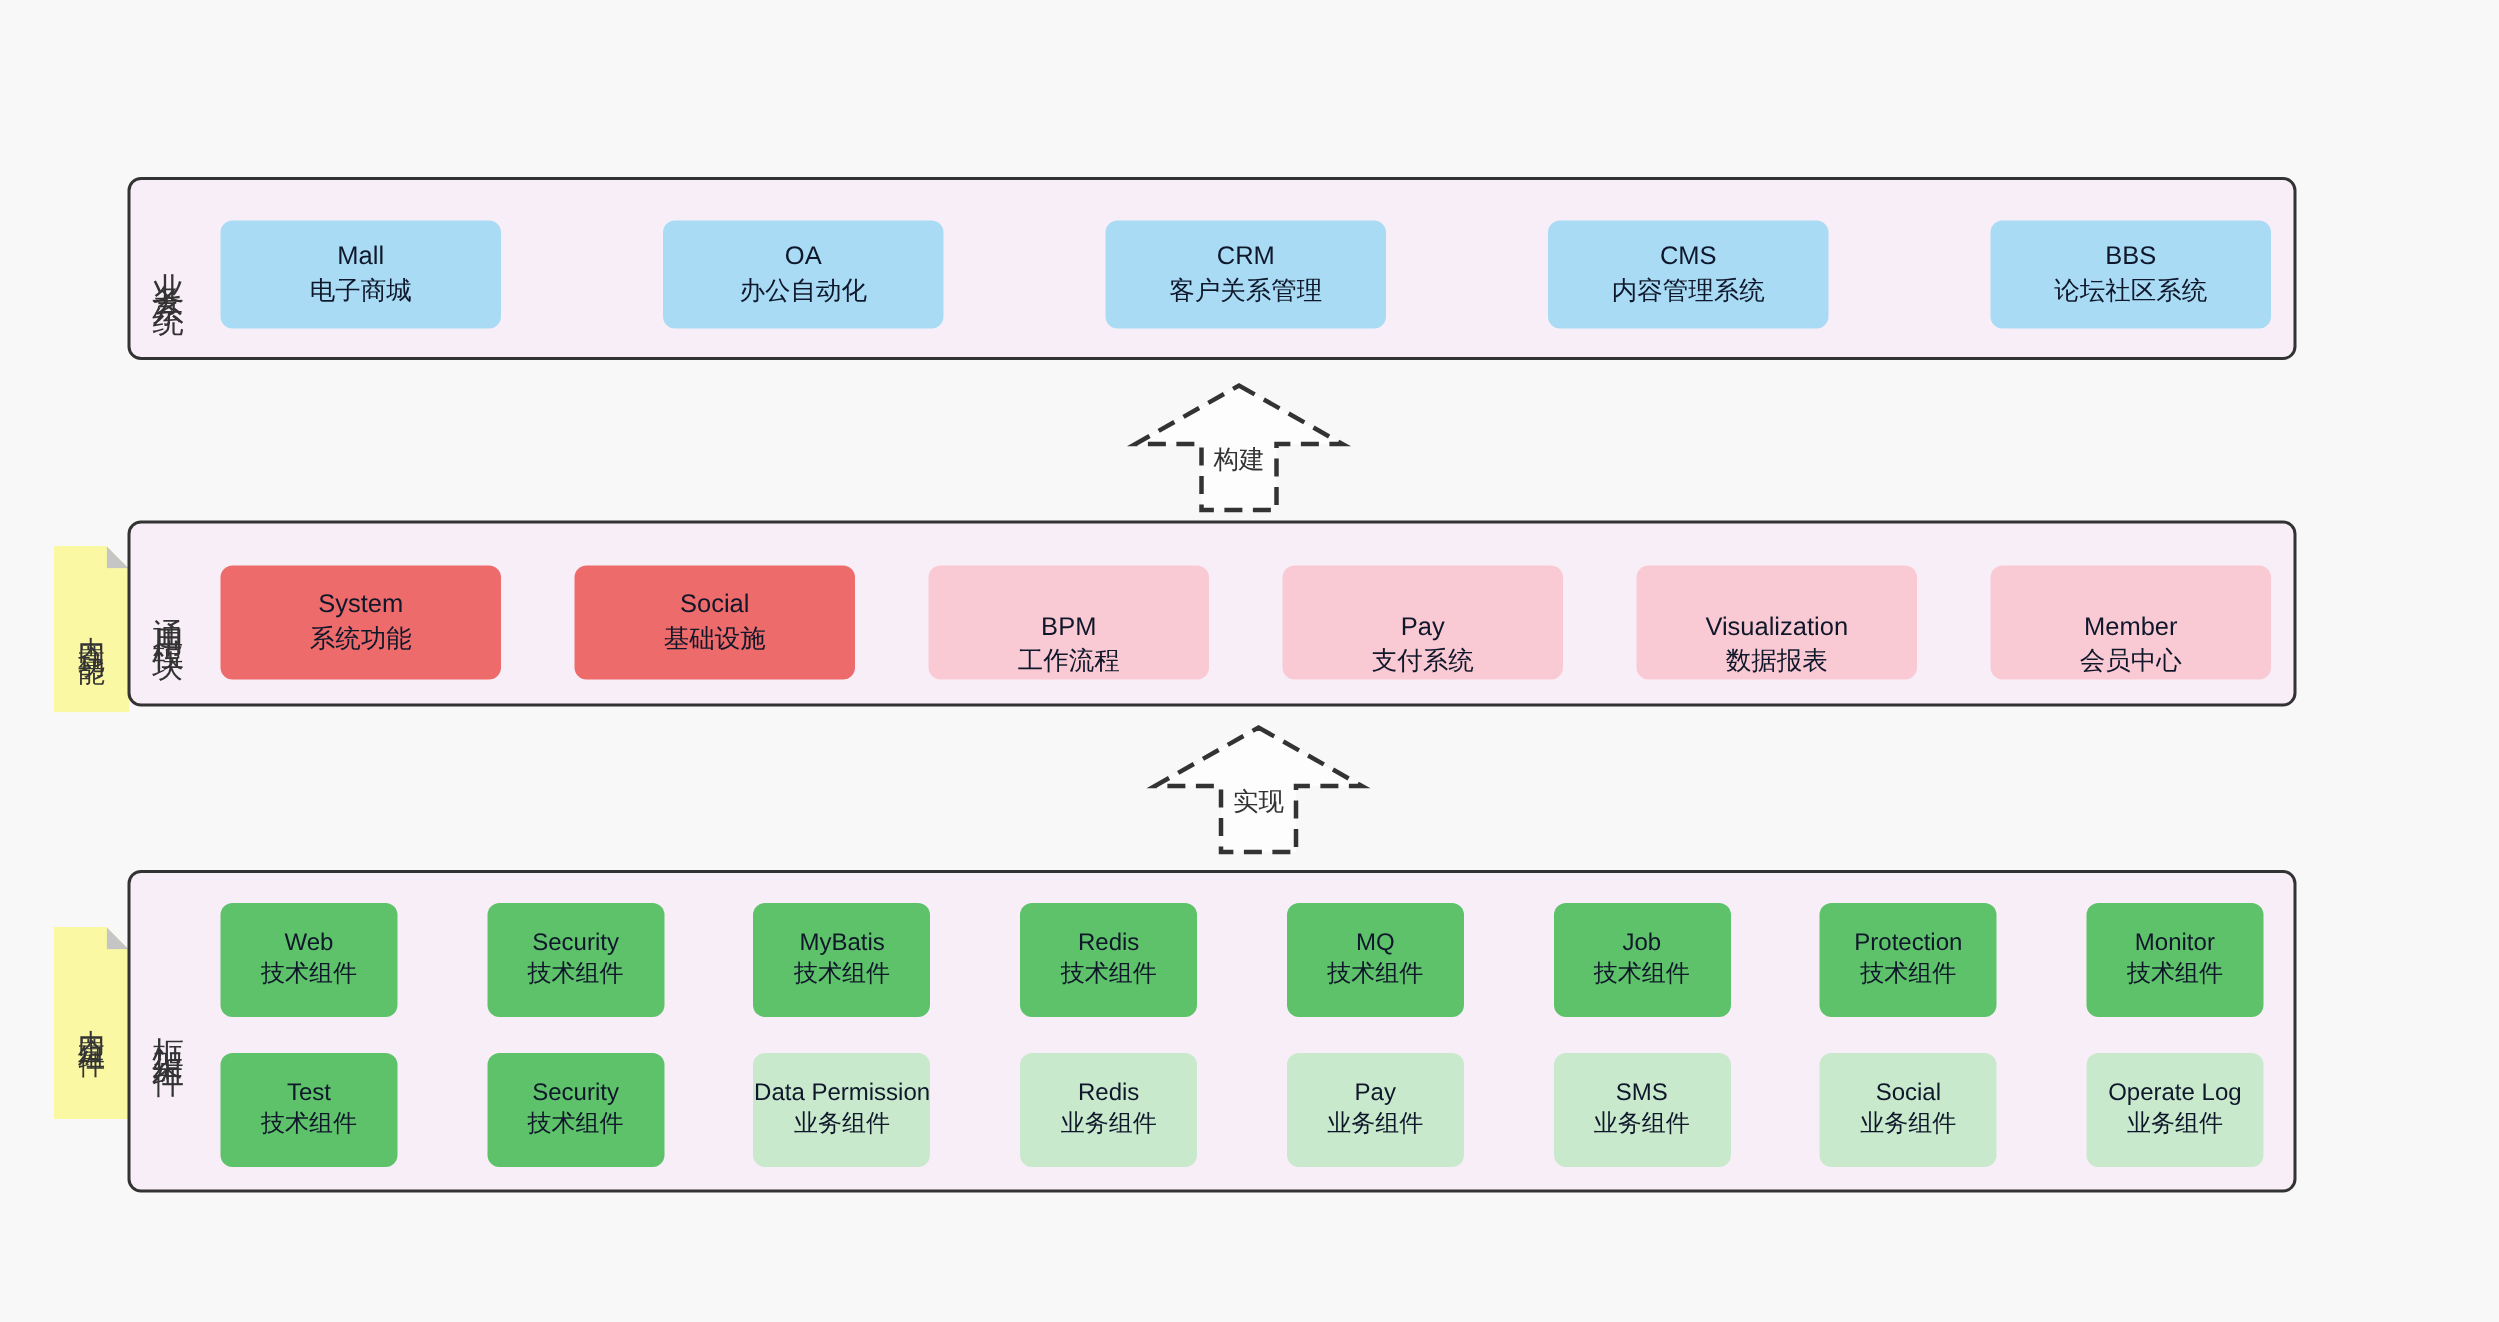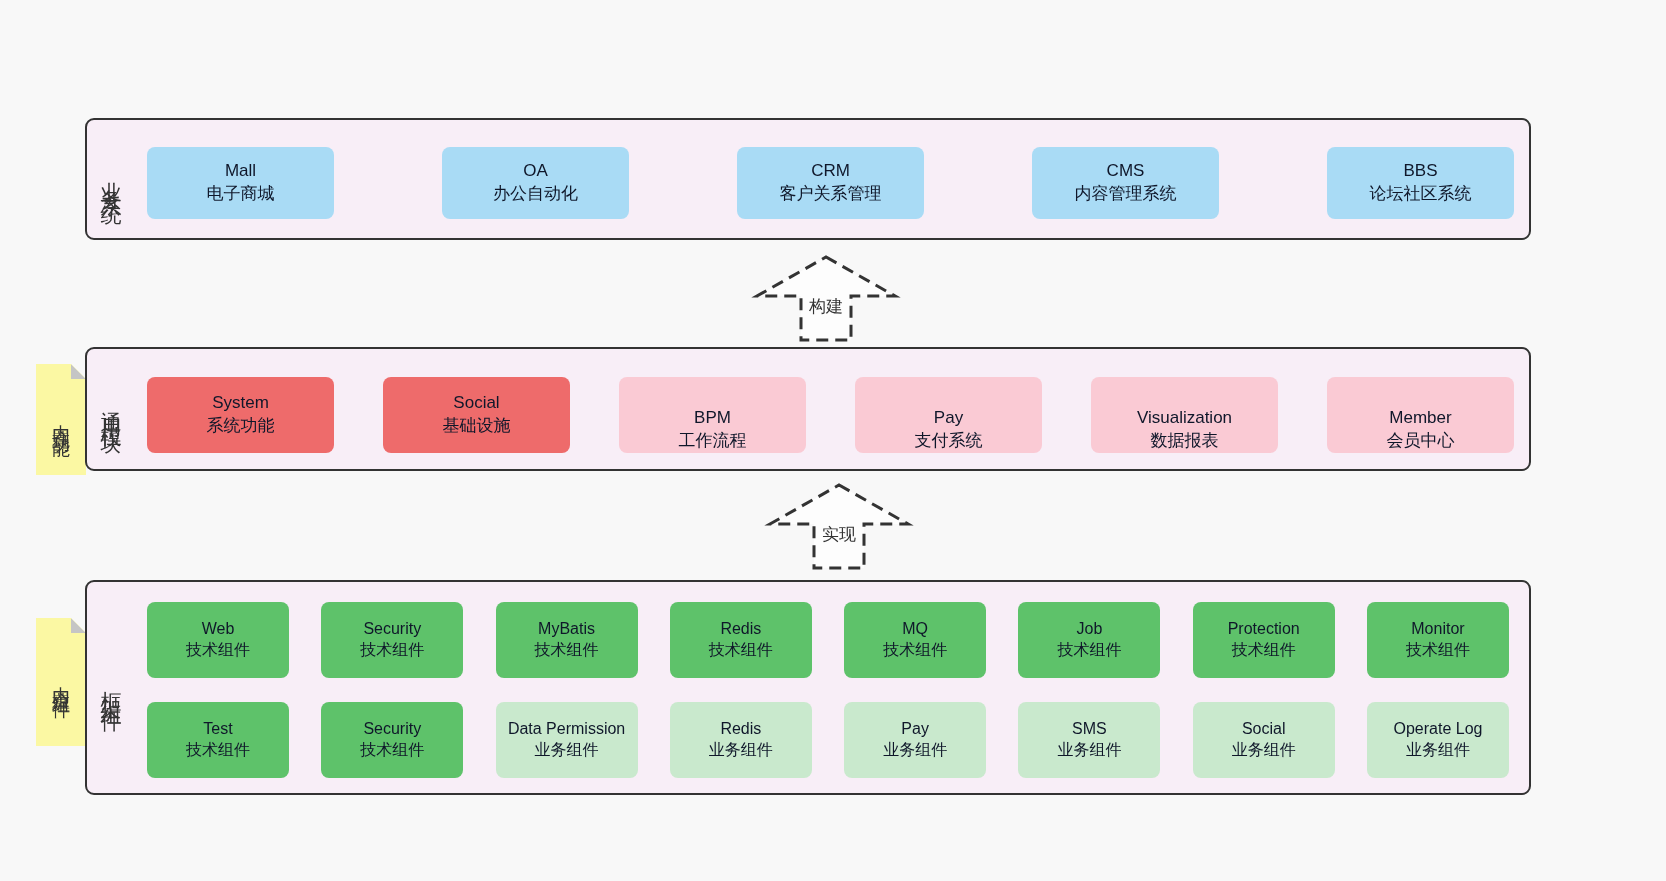--- a/index.html
+++ b/index.html
@@ -55,21 +55,21 @@
     flex-direction: column;
     align-items: center;
     justify-content: center;
     border-radius: 8px;
     text-align: center;
     line-height: 1.35;
     font-size: 17px;
     color: #0f172a;
   }
   .row-6 .node { width: 187px; }
-  .row-8 .node { width: 142px; font-size: 16px; line-height: 1.3; }
+  .row-8 .node { width: 118px; font-size: 16px; line-height: 1.3; }
   .node-blue        { background: #a9dbf5; }
   .node-red         { background: #ee6b6b; }
   .node-pink        { background: #facad4; justify-content: flex-end; }
   .node-green-dark  { background: #5ec26a; }
   .node-green-light { background: #c9e9cd; }
   .node .t2 { white-space: nowrap; }
 
   .sticky-note {
     position: absolute;
     left: 36px;

